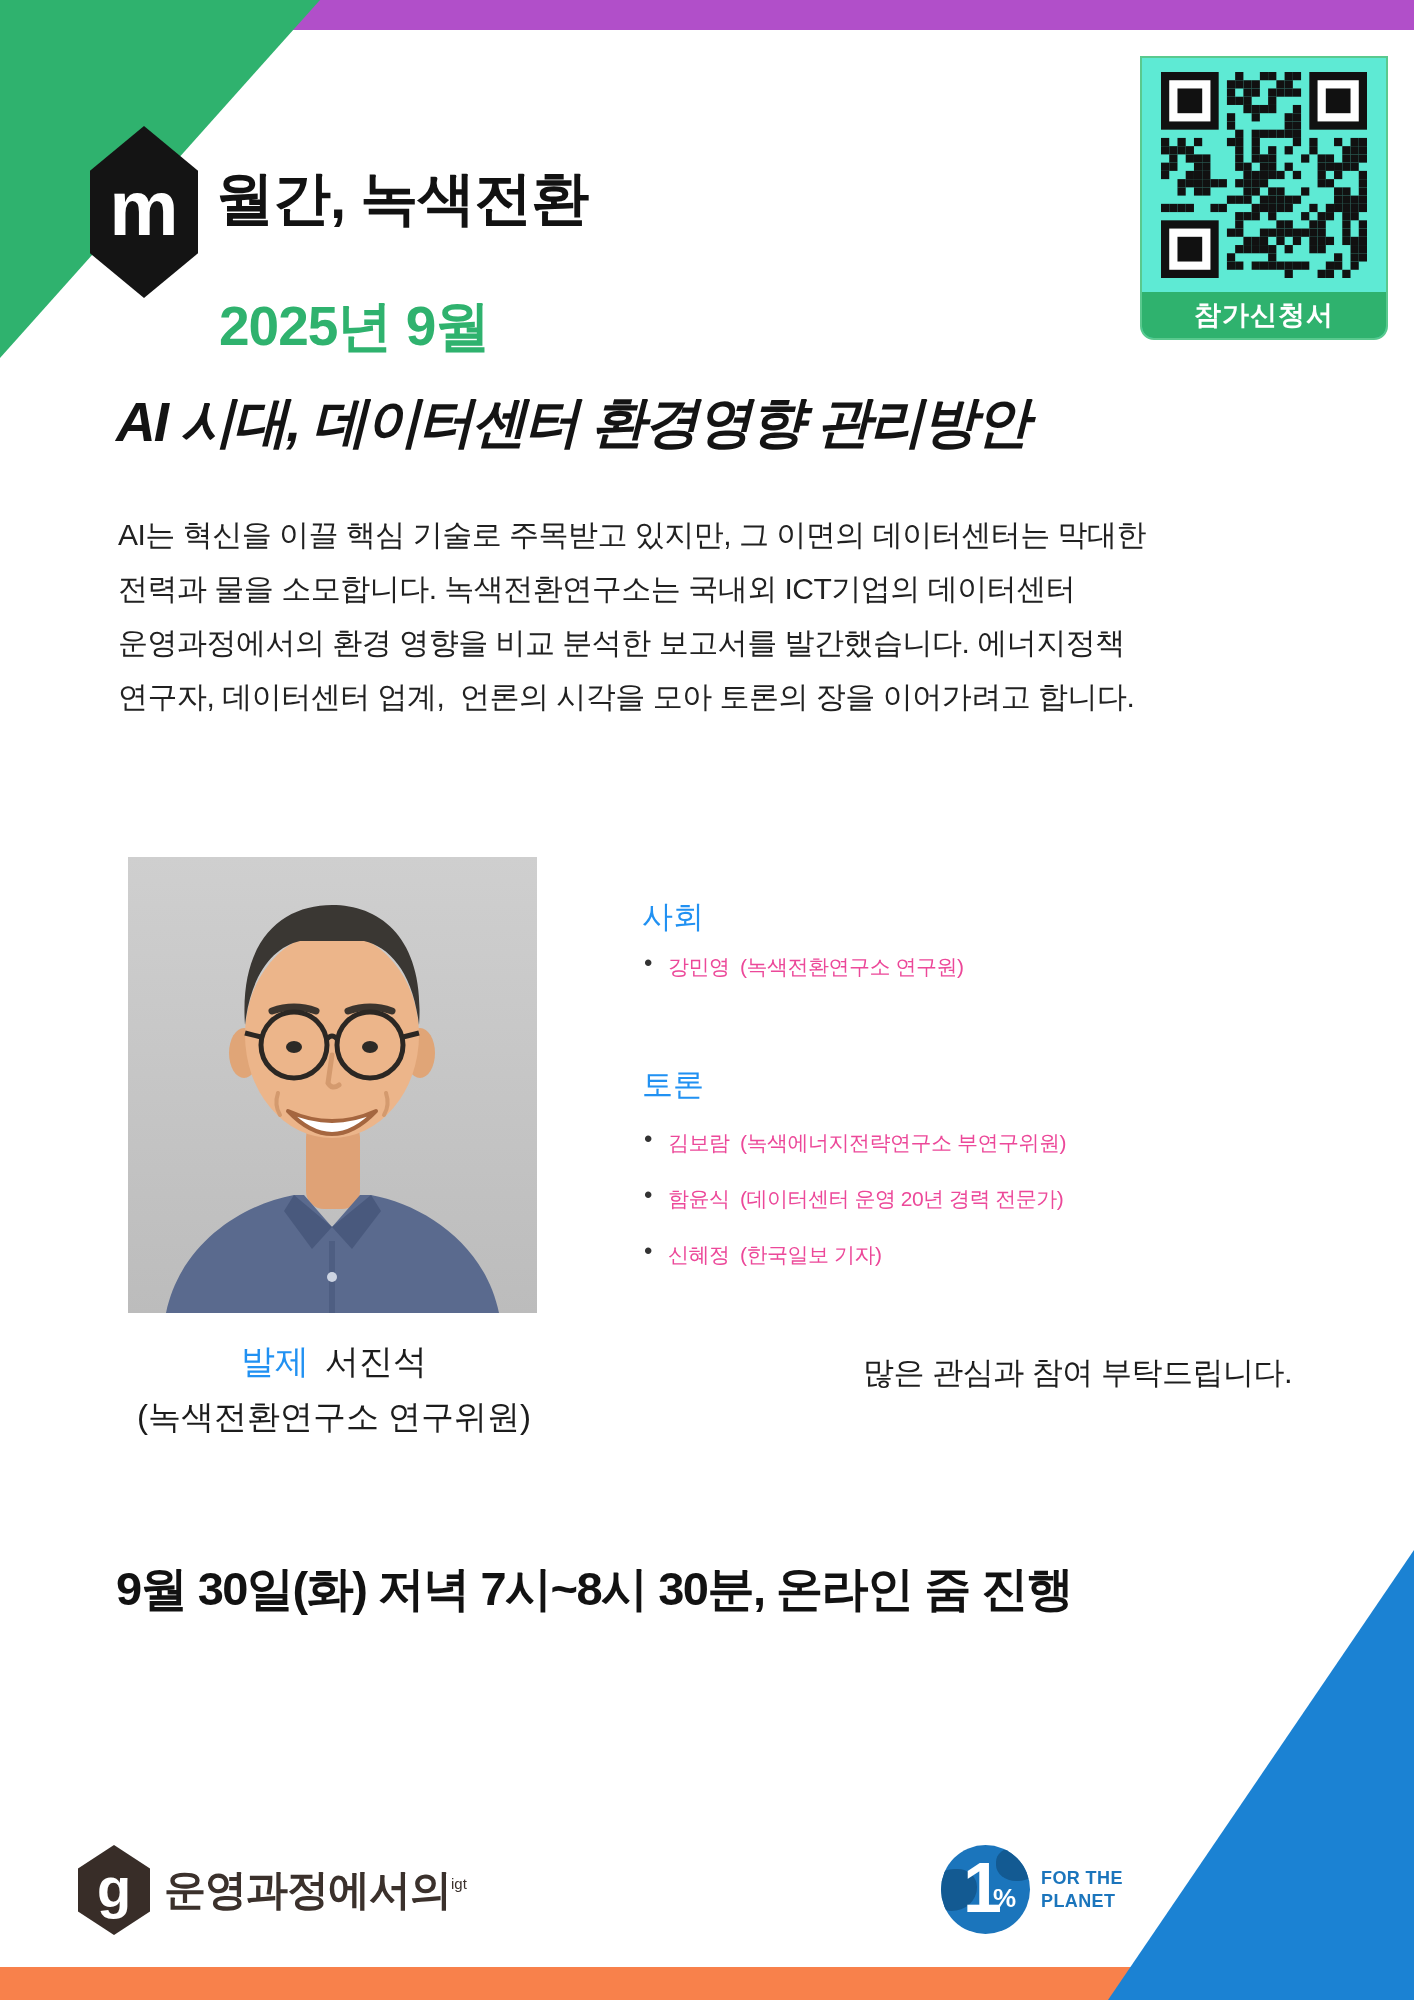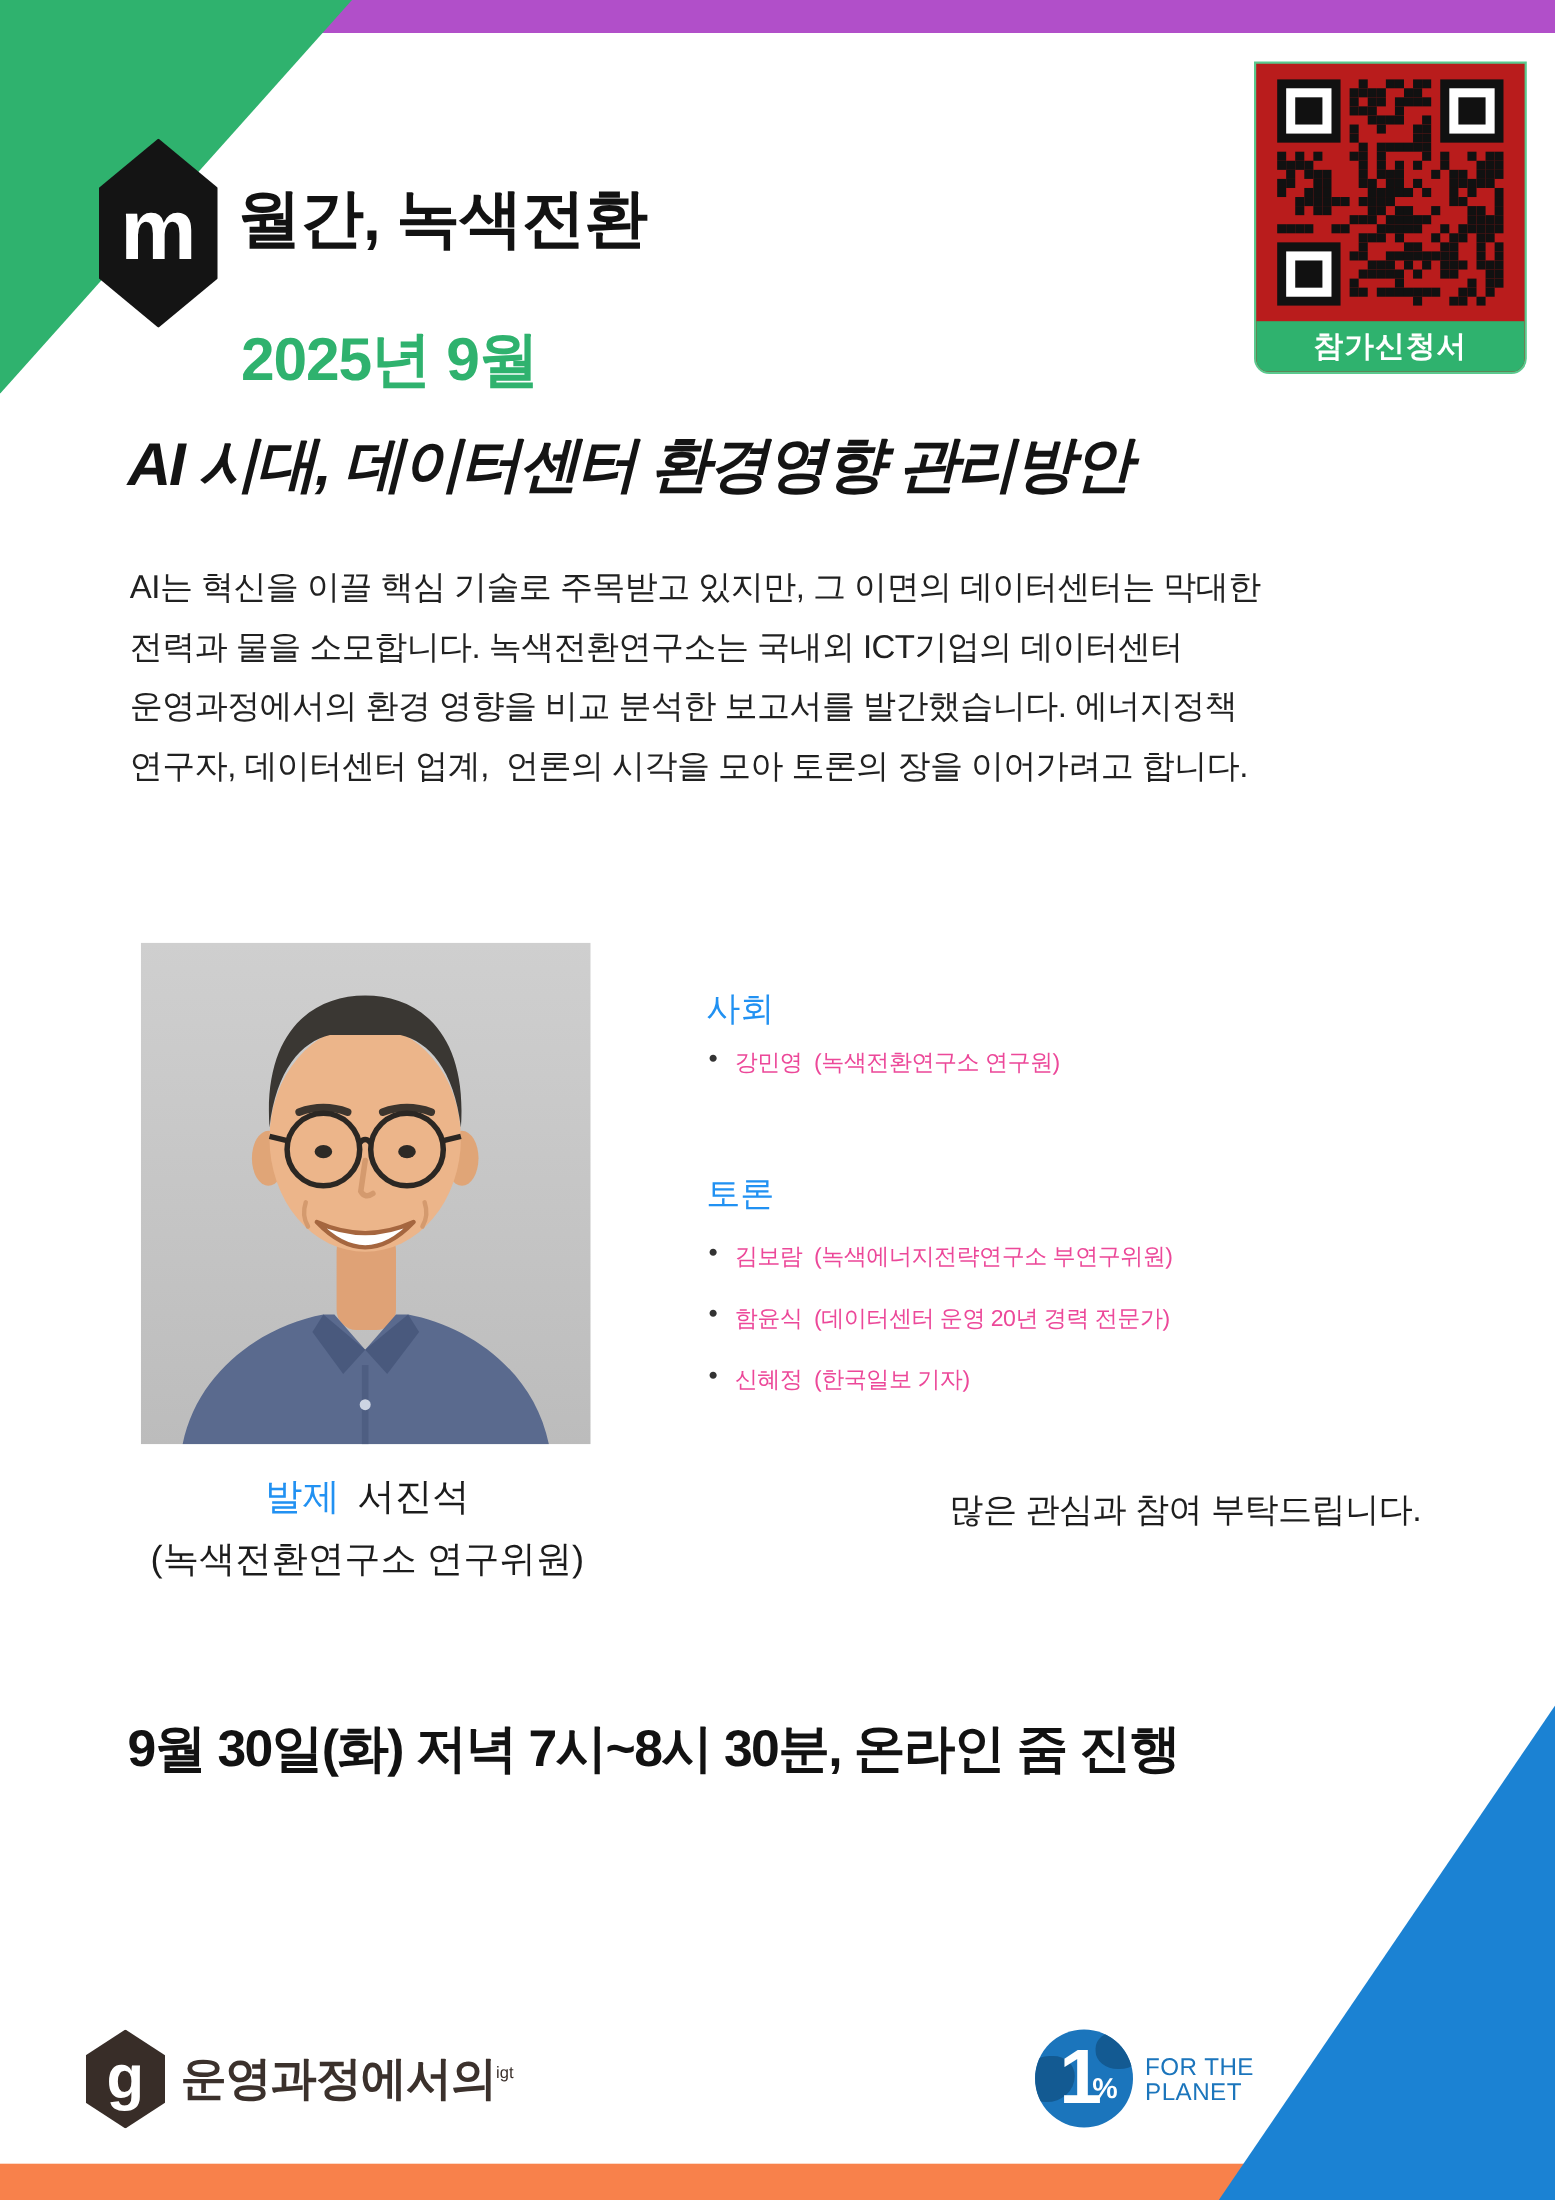--- a/index.html
+++ b/index.html
@@ -19,21 +19,21 @@
          clip-path:polygon(50% 0,100% 26%,100% 74%,50% 100%,0 74%,0 26%);
          display:flex;align-items:center;justify-content:center;z-index:3;}
   .hex-m span{color:#fff;font-size:78px;font-weight:700;line-height:1;margin-top:-8px;}
   .masthead-title{position:absolute;left:216px;top:160px;font-size:58px;font-weight:800;
                   color:#121212;letter-spacing:-1px;z-index:3;white-space:nowrap;}
   .issue{position:absolute;left:219px;top:290px;font-size:55px;font-weight:800;
          color:var(--green,#2fb26e);letter-spacing:-1px;z-index:3;white-space:nowrap;}
 
   
   .qr-card{position:absolute;left:1140px;top:56px;width:248px;border:2px solid #5ac98e;
-           border-radius:0 0 14px 14px;overflow:hidden;background:#b91c1c;box-sizing:border-box;z-index:3;}
+           border-radius:0 0 14px 14px;overflow:hidden;background:#5eead4;box-sizing:border-box;z-index:3;}
   .qr-white{height:234px;display:flex;align-items:center;justify-content:center;}
   .qr-svg{width:206px;height:206px;display:block;}
   .qr-label{height:46px;background:var(--green,#2fb26e);color:#fff;font-size:27px;font-weight:700;
             display:flex;align-items:center;justify-content:center;letter-spacing:1px;}
 
   
   .headline{position:absolute;left:116px;top:386px;font-size:55px;font-weight:800;color:#141414;
             letter-spacing:-2px;white-space:nowrap;font-style:italic;}
   .intro{position:absolute;left:118px;top:508px;font-size:30px;color:#212121;line-height:54px;}
   .intro div{white-space:nowrap;letter-spacing:-0.5px;}
@@ -74,21 +74,21 @@
 
   .planet{position:absolute;left:941px;top:1845px;display:flex;align-items:center;z-index:3;}
   .planet-circle{position:relative;width:89px;height:89px;border-radius:50%;
                  background:var(--planet-blue,#1b75bc);overflow:hidden;flex:none;}
   .planet-circle::before{content:"";position:absolute;width:46px;height:42px;left:-10px;top:24px;
                  background:#135a92;border-radius:52% 44% 58% 46%;}
   .planet-circle::after{content:"";position:absolute;width:42px;height:34px;right:-8px;top:2px;
                  background:#135a92;border-radius:46% 54% 50% 50%;}
   .planet-one{position:absolute;left:22px;top:8px;font-size:70px;font-weight:800;color:#fff;z-index:1;line-height:1;}
   .planet-pct{position:absolute;left:52px;top:40px;font-size:26px;font-weight:800;color:#fff;z-index:1;line-height:1;}
-  .planet-text{margin-left:11px;font-size:22px;font-weight:400;color:var(--planet-blue,#1b75bc);
+  .planet-text{margin-left:11px;font-size:18px;font-weight:700;color:var(--planet-blue,#1b75bc);
                line-height:23px;letter-spacing:0.4px;white-space:nowrap;}
 </style>
 </head>
 <body>
 
 <div class="page">
 
   <div class="topbar"></div>
   <div class="green-tri"></div>
 

